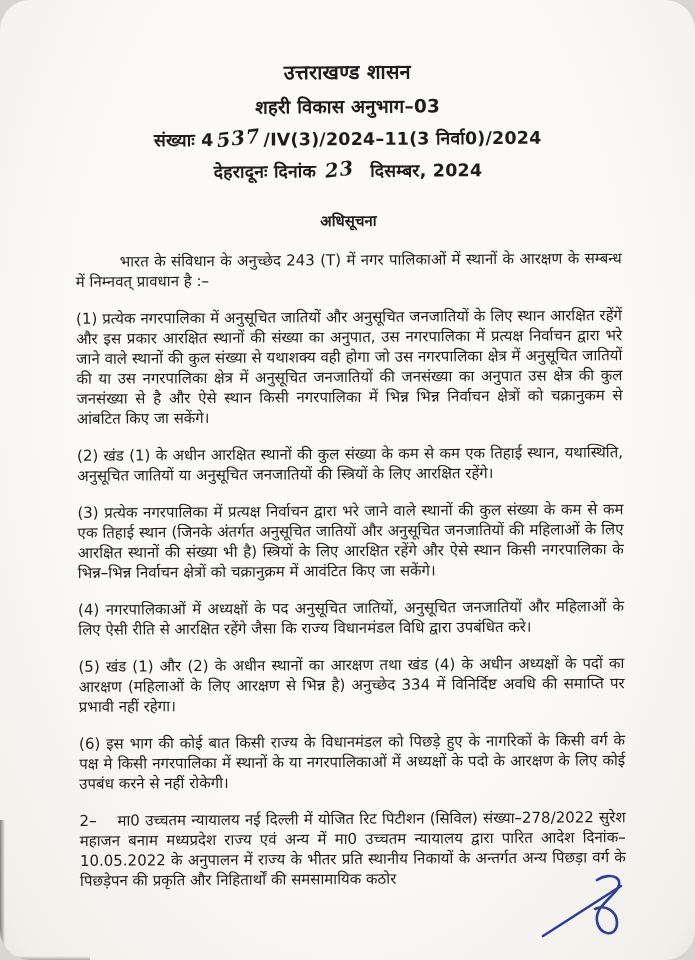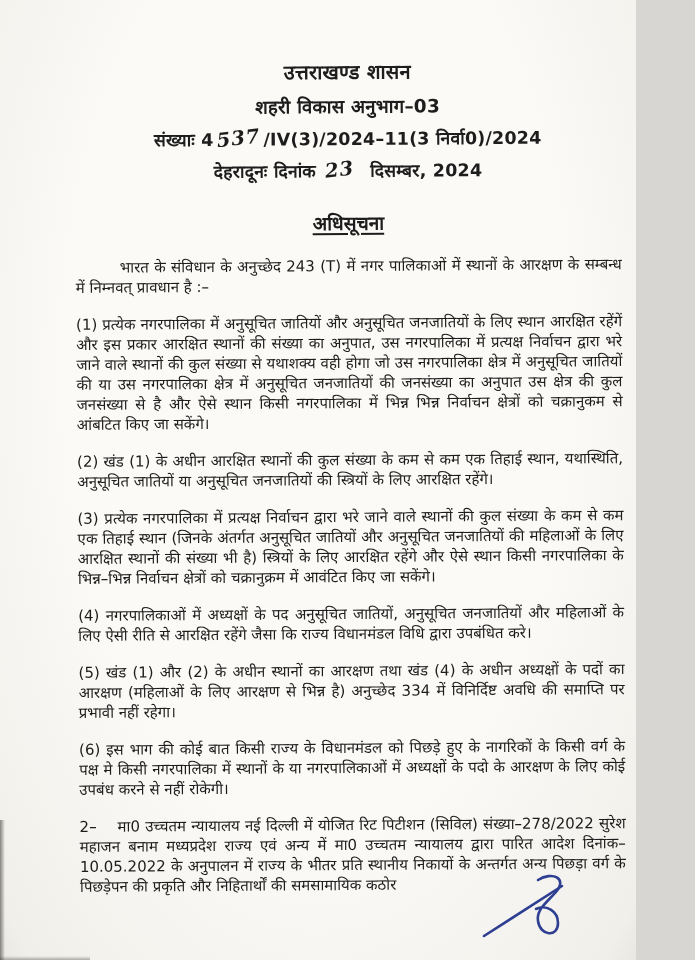--- a/index.html
+++ b/index.html
@@ -2,26 +2,27 @@
 <html><head>
 <meta charset="utf-8">
 <style>
   html, body {
     margin: 0;
     padding: 0;
     background: #d8d6d2;
   }
   .page {
     position: relative;
-    width: 636px;
+    width: 695px;
     height: 960px;
     overflow: hidden;
     background: radial-gradient(ellipse at 50% 38%, #fbfaf7 55%, #f1efea 95%, #e9e7e1 100%);
     font-family: "DejaVu Sans", "Liberation Sans", sans-serif;
     color: #1d1d1d;
+    border-radius: 30px;
   }
   
   .scan-edge-left {
     position: absolute;
     left: 0; bottom: 0;
     width: 5px; height: 140px;
     background: linear-gradient(to right, rgba(45,42,40,0.55), rgba(45,42,40,0));
   }
   .scan-edge-bottom {
     position: absolute;
@@ -47,23 +48,22 @@
     font-family: "DejaVu Serif", "Liberation Serif", serif;
     font-style: italic;
     font-weight: 600;
     font-size: 1.12em;
     transform: rotate(-6deg) translateY(-1px);
     padding: 0 3px;
     letter-spacing: 1px;
   }
   .heading-row { text-align: center; margin: 28px 0 20px; }
   .heading {
-    font-size: 19px;
+    font-size: 15px;
     font-weight: 700;
-    text-decoration: underline;
     text-underline-offset: 3px;
     text-decoration-thickness: 1.5px;
     margin-top: 10px;
   }
   .intro, .para {
     font-size: 15px;
     line-height: 20px;
     text-align: justify;
     margin: 0 0 17px 0;
   }

